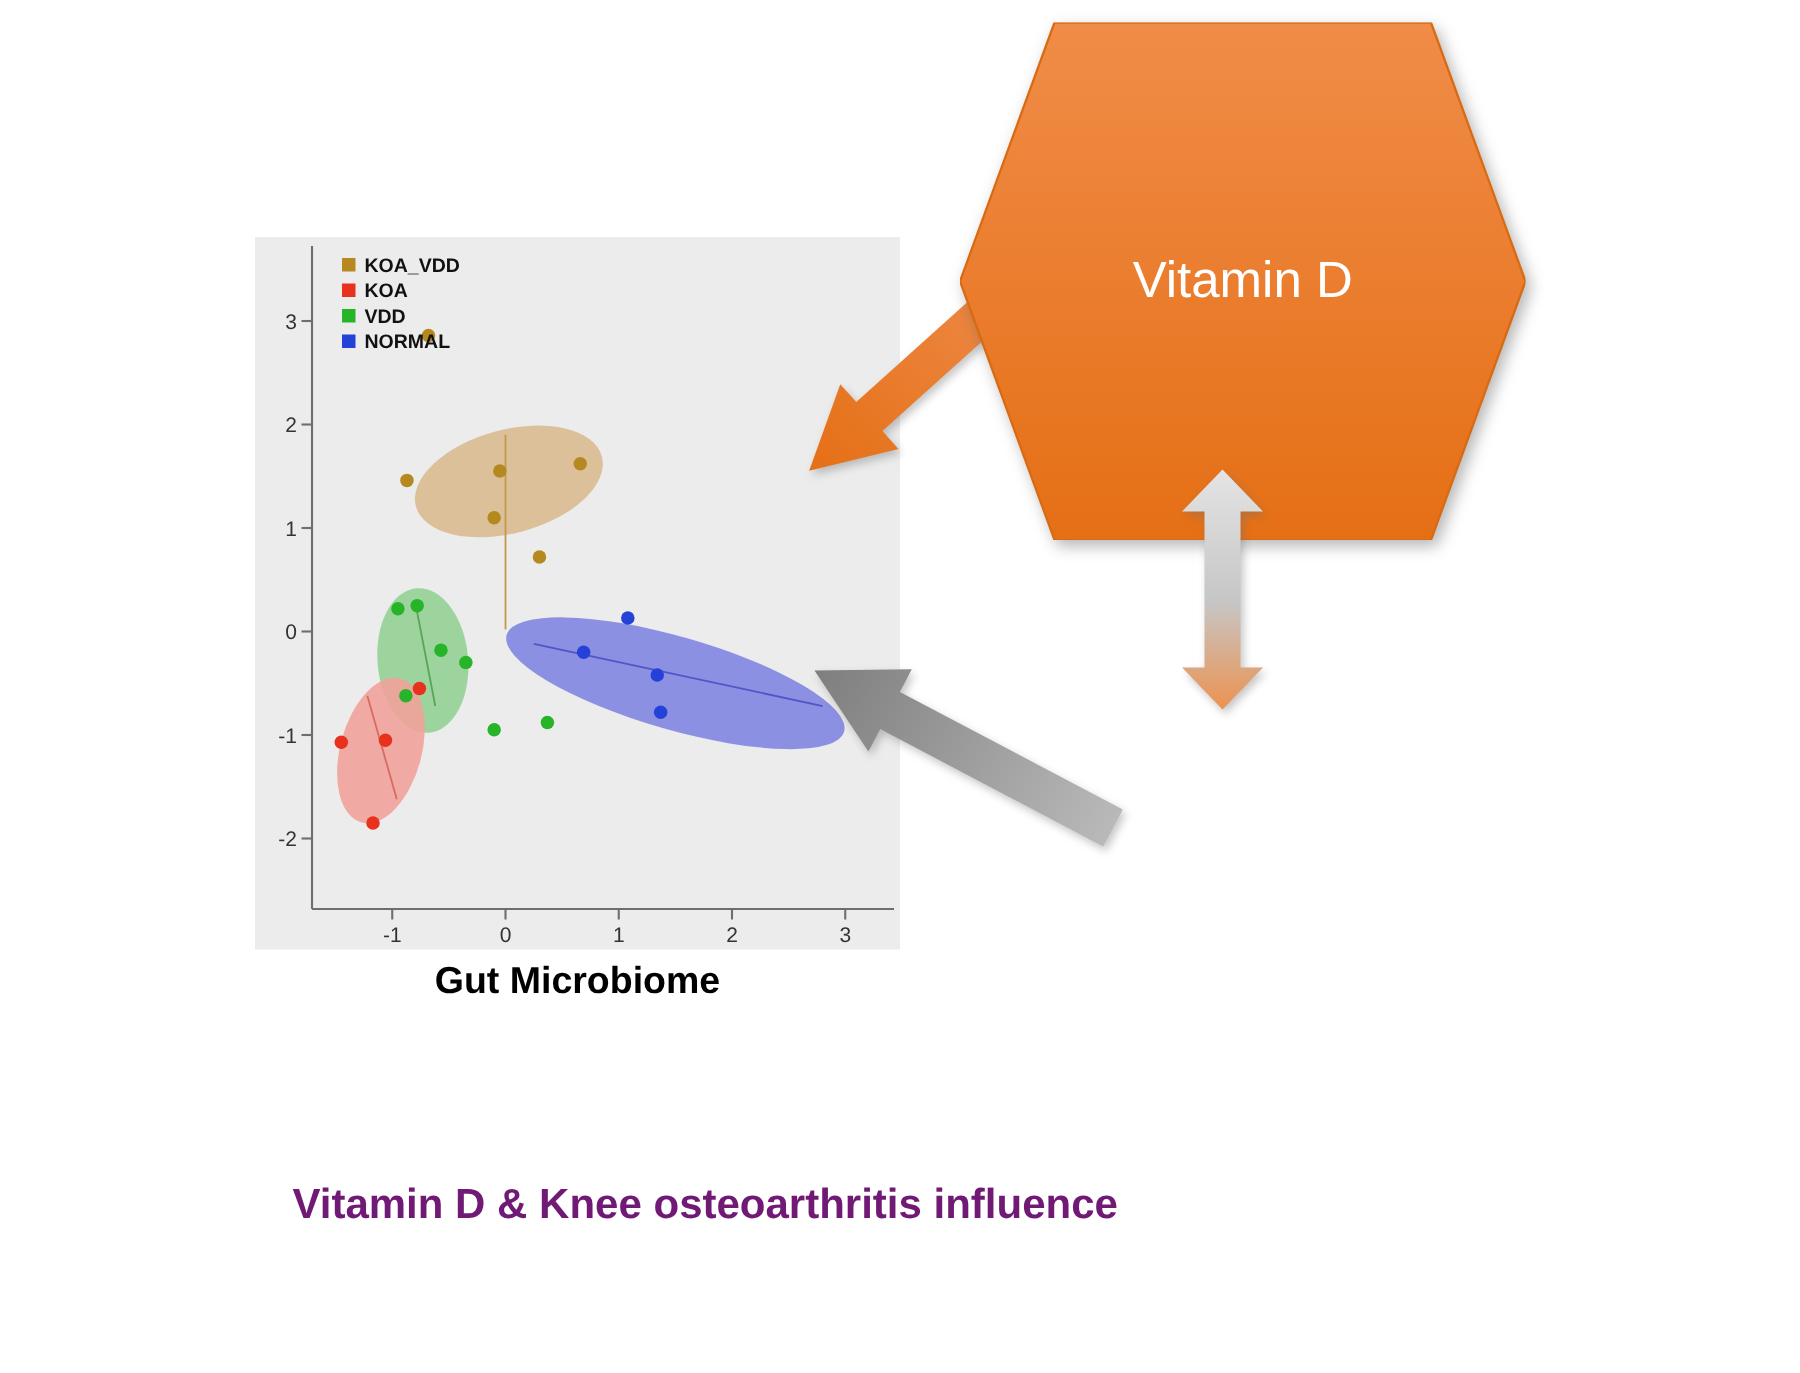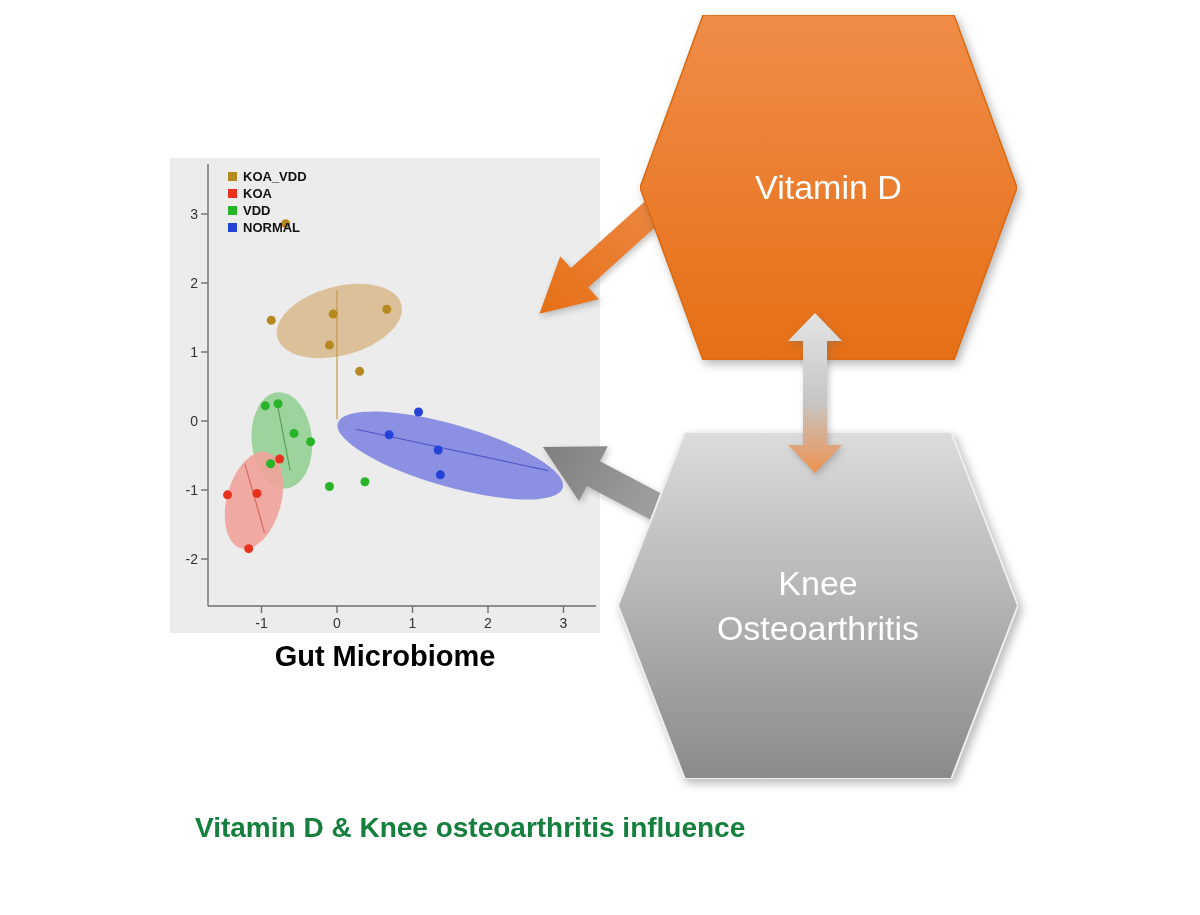--- a/index.html
+++ b/index.html
@@ -1,20 +1,20 @@
 <!DOCTYPE html>
 <html style="--orange-top: #F08C48; --orange-bottom: #E56F15; --orange-stroke: #D96A12; --gray-top: #DCDCDC; --gray-bottom: #8A8A8A; --gray-stroke: #EFEFEF; --arrow-orange-tail: #EF8E4F; --arrow-orange-tip: #E56F15; --arrow-gray-tail: #B9B9B9; --arrow-gray-tip: #7E7E7E; --biarrow-top: #E4E4E4; --biarrow-mid: #C6C6C6; --biarrow-bottom: #EC9250;"><head>
 <meta charset="utf-8">
 <style>
   html,body{margin:0;padding:0;background:#ffffff;}
   .canvas{position:relative;width:1200px;height:915px;background:#ffffff;overflow:hidden;
           font-family:"Liberation Sans",sans-serif;}
   .abs{position:absolute;}
-  .xlabel{font-size:29px;font-weight:700;color:#000;text-align:center;}
-  .caption{font-size:28px;font-weight:700;color:#15803d;line-height:1.5;margin-top:25px;}
+  .xlabel{font-size:25px;font-weight:700;color:#000;text-align:center;}
+  .caption{font-size:28px;font-weight:700;color:#701a75;line-height:1.5;}
   .hex-label{position:absolute;inset:0;display:flex;flex-direction:column;align-items:center;
              justify-content:center;color:#ffffff;font-size:34px;line-height:1.32;text-align:center;}
   .tick{font-size:14px;fill:#333;font-family:"Liberation Sans",sans-serif;}
   .legend-text{font-size:13px;font-weight:700;fill:#111;font-family:"Liberation Sans",sans-serif;}
   .shadow-soft{filter:drop-shadow(3px 4px 5px rgba(90,90,90,0.45));}
   .shadow-lite{filter:drop-shadow(2px 3px 3px rgba(110,110,110,0.4));}
 </style>
 </head>
 <body>
 
@@ -129,35 +129,20 @@
           <stop offset="1" style="stop-color:var(--orange-bottom)"></stop>
         </linearGradient>
       </defs>
       <polygon points="0,172.5 63,0 314,0 377,172.5 314,345 63,345" fill="url(#og)" style="stroke:var(--orange-stroke)" stroke-width="1.5"></polygon>
     </svg>
     <div class="hex-label">
       <div>Vitamin D</div>
     </div>
   </div>
 
-  <div class="abs" style="left:618px;top:432px;width:400px;height:347px;z-index:3">
-    <svg width="400" height="347" class="shadow-soft">
-      <defs>
-        <linearGradient id="gg" x1="0" y1="0" x2="0" y2="1">
-          <stop offset="0" style="stop-color:var(--gray-top)"></stop>
-          <stop offset="1" style="stop-color:var(--gray-bottom)"></stop>
-        </linearGradient>
-      </defs>
-      <polygon points="0,173.5 66.8,0 333.2,0 400,173.5 333.2,347 66.8,347" fill="url(#gg)" style="stroke:var(--gray-stroke)" stroke-width="2"></polygon>
-    </svg>
-    <div class="hex-label">
-      <div>Knee</div>
-      <div>Osteoarthritis</div>
-    </div>
-  </div>
 
   <svg class="abs shadow-lite" style="left:780px;top:308px;z-index:4" width="70" height="170">
     <defs>
       <linearGradient id="da" x1="0" y1="5" x2="0" y2="165" gradientUnits="userSpaceOnUse">
         <stop offset="0" style="stop-color:var(--biarrow-top)"></stop>
         <stop offset="0.55" style="stop-color:var(--biarrow-mid)"></stop>
         <stop offset="1" style="stop-color:var(--biarrow-bottom)"></stop>
       </linearGradient>
     </defs>
     <polygon points="35,5 62,33 47,33 47,137 62,137 35,165 8,137 23,137 23,33 8,33" fill="url(#da)"></polygon>

